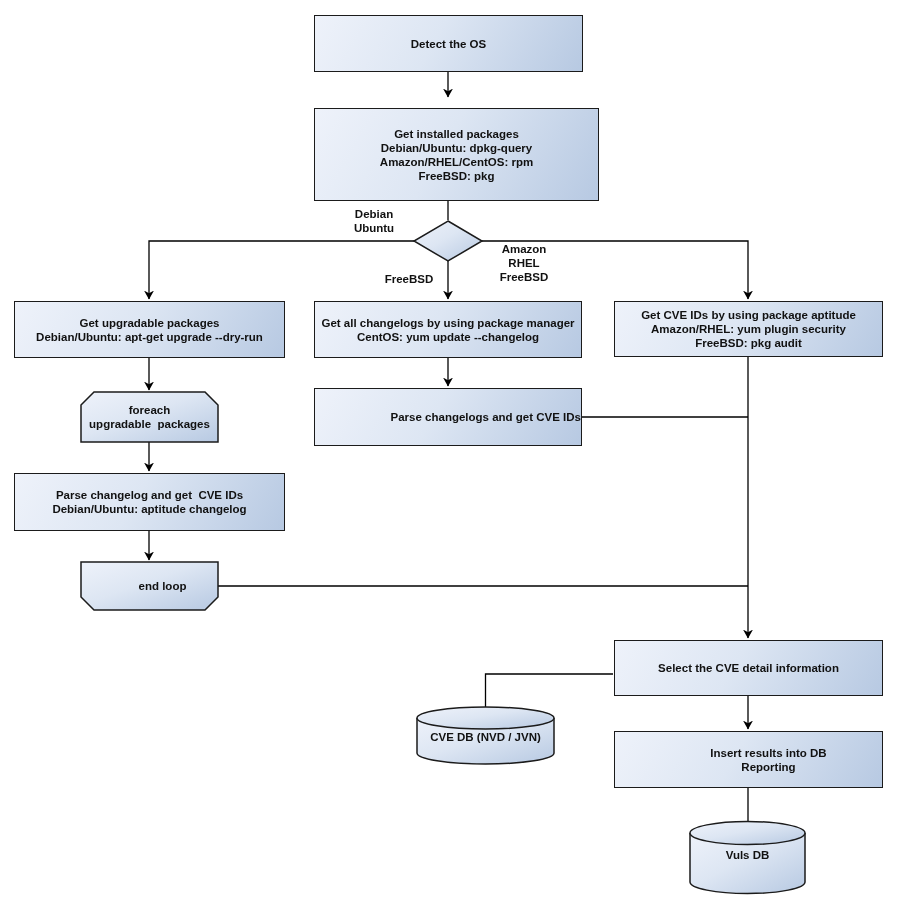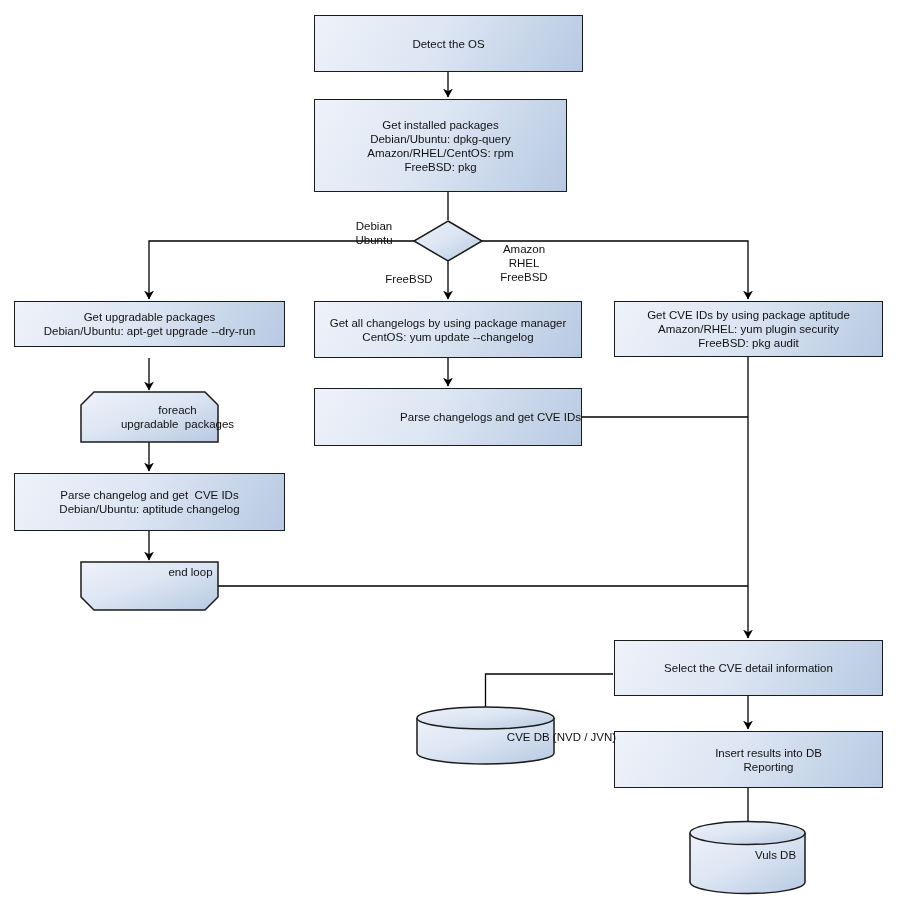--- a/index.html
+++ b/index.html
@@ -30,32 +30,32 @@
     align-items: center;
     text-align: center;
     z-index: 2;
     color: #111111;
   }
   .node-line, .overlay-line, .lbl-line {
     font-size: 11.5px;
     line-height: 14px;
     color: #111111;
     white-space: pre;
+    font-weight: bold;
   }
   .overlay {
     position: absolute;
     display: flex;
     flex-direction: column;
     justify-content: center;
     align-items: center;
     text-align: center;
     z-index: 3;
     background: transparent;
     pointer-events: none;
-    margin-left: 28px;
   }
   .edge-label {
     position: absolute;
     display: flex;
     flex-direction: column;
     align-items: center;
     text-align: center;
     z-index: 2;
   }
 </style>
@@ -119,28 +119,28 @@
     <g>
       <path d="M690,833 L690,882 A57.5,11.5 0 0 0 805,882 L805,833" fill="url(#g1)" stroke="#1b1b1b" stroke-width="1.5"></path>
       <ellipse cx="747.5" cy="833" rx="57.5" ry="11.5" fill="url(#g1)" stroke="#1b1b1b" stroke-width="1.5"></ellipse>
     </g>
   </svg>
 
   <div class="node" style="left:314px; top:15px; width:269px; height:57px;">
     <div class="node-line">Detect the OS</div>
   </div>
 
-  <div class="node" style="left:314px; top:99px; width:253px; height:93px;">
+  <div class="node" style="left:314px; top:108px; width:285px; height:93px;">
     <div class="node-line">Get installed packages</div>
     <div class="node-line">Debian/Ubuntu: dpkg-query</div>
     <div class="node-line">Amazon/RHEL/CentOS: rpm</div>
     <div class="node-line">FreeBSD: pkg</div>
   </div>
 
-  <div class="node" style="left:14px; top:301px; width:271px; height:46px;">
+  <div class="node" style="left:14px; top:301px; width:271px; height:57px;">
     <div class="node-line">Get upgradable packages</div>
     <div class="node-line">Debian/Ubuntu: apt-get upgrade --dry-run</div>
   </div>
 
   <div class="node" style="left:14px; top:473px; width:271px; height:58px;">
     <div class="node-line">Parse changelog and get  CVE IDs</div>
     <div class="node-line">Debian/Ubuntu: aptitude changelog</div>
   </div>
 
   <div class="node" style="left:314px; top:301px; width:268px; height:57px;">
@@ -165,33 +165,33 @@
   <div class="node" style="left:614px; top:731px; width:269px; height:57px;padding-left:40px;">
     <div class="node-line">Insert results into DB</div>
     <div class="node-line">Reporting</div>
   </div>
 
   <div class="overlay" style="left:81px; top:392px; width:137px; height:50px;">
     <div class="overlay-line">foreach</div>
     <div class="overlay-line">upgradable  packages</div>
   </div>
 
-  <div class="overlay" style="left:81px; top:548px; width:163px; height:48px;">
+  <div class="overlay" style="left:81px; top:562px; width:163px; height:48px;">
     <div class="overlay-line">end loop</div>
   </div>
 
-  <div class="overlay" style="left:417px; top:722px; width:137px; height:30px;padding-left:48px;">
+  <div class="overlay" style="left:417px; top:722px; width:137px; height:30px;">
     <div class="overlay-line">CVE DB (NVD / JVN)</div>
   </div>
 
   <div class="overlay" style="left:690px; top:842px; width:115px; height:26px;">
     <div class="overlay-line">Vuls DB</div>
   </div>
 
-  <div class="edge-label" style="left:330px; top:219px; width:88px;">
+  <div class="edge-label" style="left:330px; top:207px; width:88px;">
     <div class="lbl-line">Debian</div>
     <div class="lbl-line">Ubuntu</div>
   </div>
 
   <div class="edge-label" style="left:480px; top:195px; width:88px;margin-top:47px;">
     <div class="lbl-line">Amazon</div>
     <div class="lbl-line">RHEL</div>
     <div class="lbl-line">FreeBSD</div>
   </div>
 

